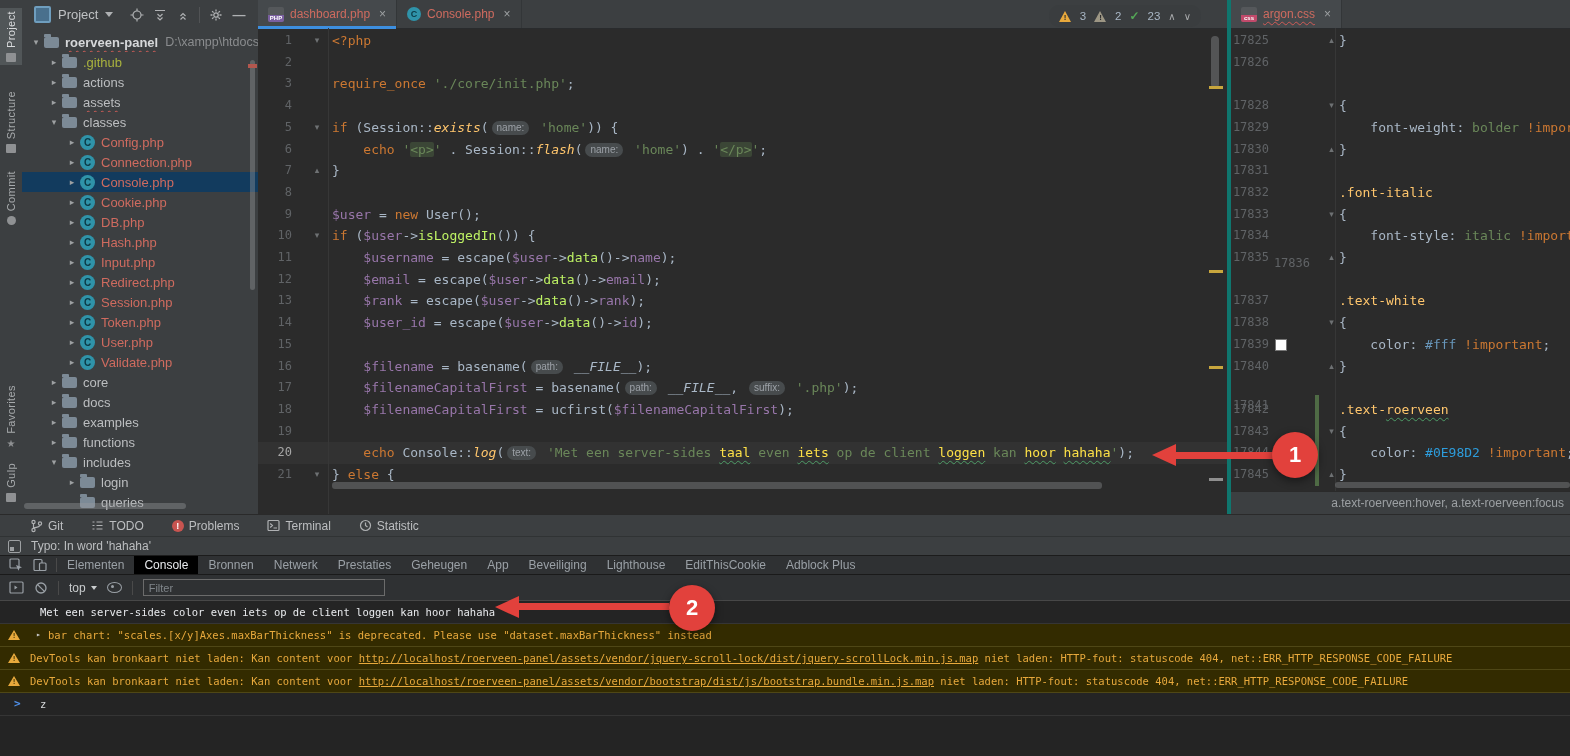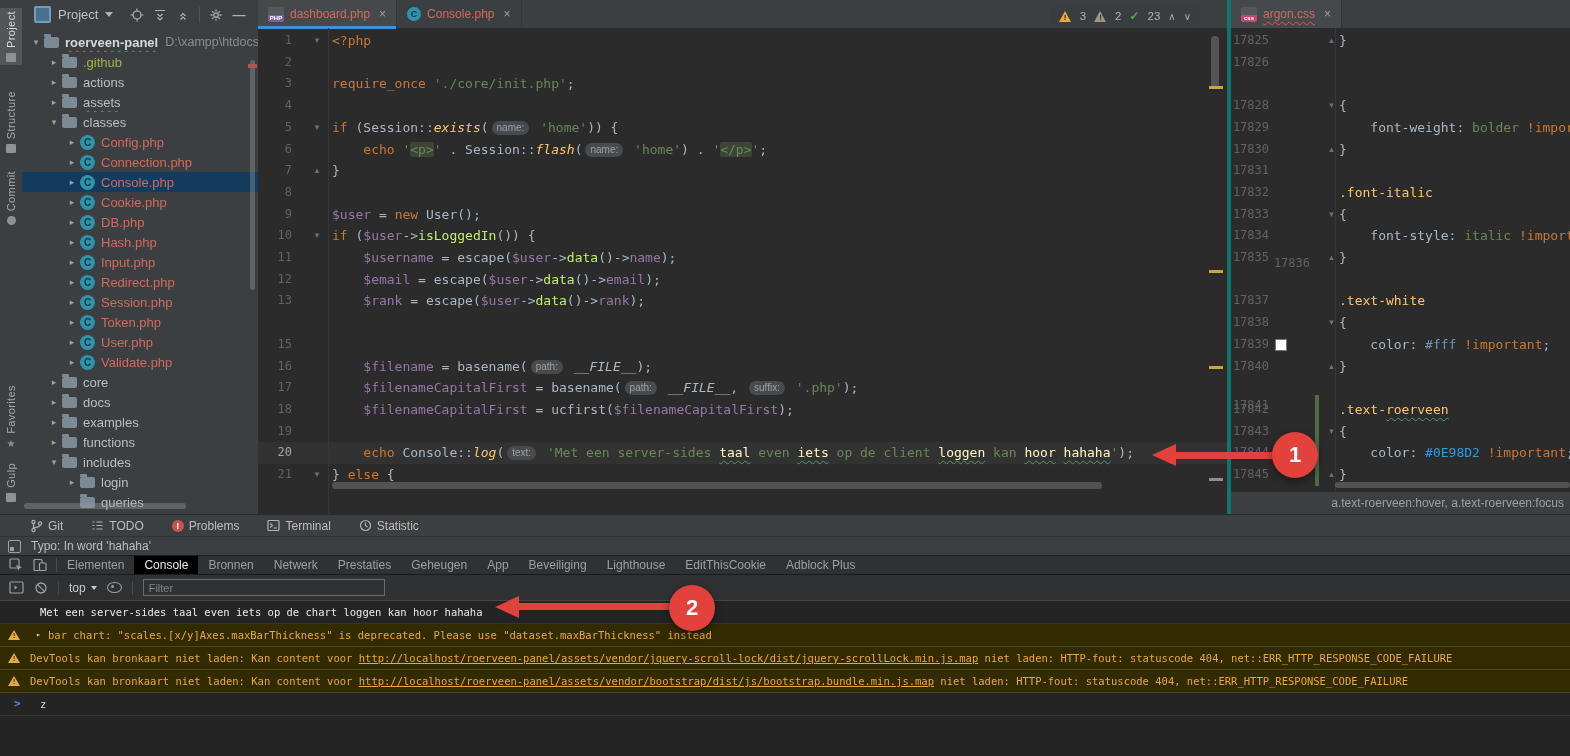--- a/index.html
+++ b/index.html
@@ -68,21 +68,21 @@
   .rcode{position:absolute;left:108px;top:0;font:13px/21.7px "DejaVu Sans Mono",monospace;white-space:pre}
   .rgreen{position:absolute;left:84px;top:0;width:4px;height:21.7px;background:#4F6B45}
   .rswatch{position:absolute;left:44px;top:5px;width:10px;height:10px;background:#FFFFFF;border:1px solid #777}
   .gutterline{position:absolute;top:28px;bottom:0;width:1px;background:#373737}
   
   .c-k{color:#CC7832}.c-s{color:#6A8759}.c-v{color:#9876AA}.c-f{color:#bef264}
   .c-fi{color:#FFC66D;font-style:italic}.c-t{color:#A9B7C6}.c-m{color:#A9B7C6;font-style:italic}
   .c-h{display:inline-block;background:#474B4D;color:#9CA1A7;border-radius:8px;padding:0 5px;margin:0 3px;
        font:10px/14px "Liberation Sans",sans-serif;vertical-align:1px}
   .c-j{color:#6A8759;background:#3B4636;border-radius:2px}
-  .c-w{color:#fef9c3;text-decoration:underline wavy #4E9C66 1px;text-underline-offset:3px}
+  .c-w{color:#fde047;text-decoration:underline wavy #4E9C66 1px;text-underline-offset:3px}
   .c-sel{color:#FFC66D}
   .c-selw{color:#FFC66D;text-decoration:underline wavy #4E9C66 1px;text-underline-offset:3px}
   .c-val{color:#6A8759}.c-imp{color:#CC7832}.c-hex{color:#6897BB}.c-hex2{color:#2D9CDB}
   
   .insp{position:absolute;top:5px;right:26px;height:22px;background:#3A3D3F;border-radius:10px;display:flex;
         align-items:center;gap:8px;padding:0 10px;font-size:11.5px;color:#A9B7C6;z-index:5}
   .wtri{position:relative;width:13px;height:11px;flex:none}
   .wtri i{position:absolute;left:0;top:0;width:0;height:0;border-left:6.5px solid transparent;
           border-right:6.5px solid transparent;border-bottom:11px solid #E8A93C}
   .wtri.gray i{border-bottom-color:#9C9684}
@@ -369,20 +369,21 @@
         <div class="eline" style="top: 67.1px;"><span class="lnum">4</span><span class="ecode"></span></div>
         <div class="eline" style="top: 88.8px;"><span class="lnum">5</span><span class="fold">▾</span><span class="ecode"><span class="c-k">if</span><span class="c-t"> (Session::</span><span class="c-fi">exists</span><span class="c-t">(</span><span class="c-h">name:</span><span class="c-t"> </span><span class="c-s">'home'</span><span class="c-t">)) {</span></span></div>
         <div class="eline" style="top: 110.5px;"><span class="lnum">6</span><span class="ecode"><span class="c-t">    </span><span class="c-k">echo</span><span class="c-t"> </span><span class="c-s">'</span><span class="c-j">&lt;p&gt;</span><span class="c-s">'</span><span class="c-t"> . Session::</span><span class="c-fi">flash</span><span class="c-t">(</span><span class="c-h">name:</span><span class="c-t"> </span><span class="c-s">'home'</span><span class="c-t">) . </span><span class="c-s">'</span><span class="c-j">&lt;/p&gt;</span><span class="c-s">'</span><span class="c-t">;</span></span></div>
         <div class="eline" style="top: 132.2px;"><span class="lnum">7</span><span class="fold">▴</span><span class="ecode"><span class="c-t">}</span></span></div>
         <div class="eline" style="top: 153.9px;"><span class="lnum">8</span><span class="ecode"></span></div>
         <div class="eline" style="top: 175.6px;"><span class="lnum">9</span><span class="ecode"><span class="c-v">$user</span><span class="c-t"> = </span><span class="c-k">new</span><span class="c-t"> User();</span></span></div>
         <div class="eline" style="top: 197.3px;"><span class="lnum">10</span><span class="fold">▾</span><span class="ecode"><span class="c-k">if</span><span class="c-t"> (</span><span class="c-v">$user</span><span class="c-t">-&gt;</span><span class="c-f">isL​oggedIn</span><span class="c-t">()) {</span></span></div>
         <div class="eline" style="top: 219px;"><span class="lnum">11</span><span class="ecode"><span class="c-t">    </span><span class="c-v">$username</span><span class="c-t"> = escape(</span><span class="c-v">$user</span><span class="c-t">-&gt;</span><span class="c-f">data</span><span class="c-t">()-&gt;</span><span class="c-v">name</span><span class="c-t">);</span></span></div>
         <div class="eline" style="top: 240.7px;"><span class="lnum">12</span><span class="ecode"><span class="c-t">    </span><span class="c-v">$email</span><span class="c-t"> = escape(</span><span class="c-v">$user</span><span class="c-t">-&gt;</span><span class="c-f">data</span><span class="c-t">()-&gt;</span><span class="c-v">email</span><span class="c-t">);</span></span></div>
         <div class="eline" style="top: 262.4px;"><span class="lnum">13</span><span class="ecode"><span class="c-t">    </span><span class="c-v">$rank</span><span class="c-t"> = escape(</span><span class="c-v">$user</span><span class="c-t">-&gt;</span><span class="c-f">data</span><span class="c-t">()-&gt;</span><span class="c-v">rank</span><span class="c-t">);</span></span></div>
+        <div class="eline" style="top: 284.1px;"><span class="lnum">14</span><span class="ecode"><span class="c-t">    </span><span class="c-v">$user_id</span><span class="c-t"> = escape(</span><span class="c-v">$user</span><span class="c-t">-&gt;</span><span class="c-f">data</span><span class="c-t">()-&gt;</span><span class="c-v">id</span><span class="c-t">);</span></span></div>
         <div class="eline" style="top: 305.8px;"><span class="lnum">15</span><span class="ecode"></span></div>
         <div class="eline" style="top: 327.5px;"><span class="lnum">16</span><span class="ecode"><span class="c-t">    </span><span class="c-v">$filename</span><span class="c-t"> = basename(</span><span class="c-h">path:</span><span class="c-t"> </span><span class="c-m">__FILE__</span><span class="c-t">);</span></span></div>
         <div class="eline" style="top: 349.2px;"><span class="lnum">17</span><span class="ecode"><span class="c-t">    </span><span class="c-v">$filenameCapitalFirst</span><span class="c-t"> = basename(</span><span class="c-h">path:</span><span class="c-t"> </span><span class="c-m">__FILE__</span><span class="c-t">, </span><span class="c-h">suffix:</span><span class="c-t"> </span><span class="c-s">'.php'</span><span class="c-t">);</span></span></div>
         <div class="eline" style="top: 370.9px;"><span class="lnum">18</span><span class="ecode"><span class="c-t">    </span><span class="c-v">$filenameCapitalFirst</span><span class="c-t"> = ucfirst(</span><span class="c-v">$filenameCapitalFirst</span><span class="c-t">);</span></span></div>
         <div class="eline" style="top: 392.6px;"><span class="lnum">19</span><span class="ecode"></span></div>
         <div class="eline cur" style="top: 414.3px;"><span class="lnum">20</span><span class="ecode"><span class="c-t">    </span><span class="c-k">echo</span><span class="c-t"> Console::</span><span class="c-fi">log</span><span class="c-t">(</span><span class="c-h">text:</span><span class="c-t"> </span><span class="c-s">'Met een server-sides </span><span class="c-w">taal</span><span class="c-s"> even </span><span class="c-w">iets</span><span class="c-s"> op de client </span><span class="c-w">loggen</span><span class="c-s"> kan </span><span class="c-w">hoor</span><span class="c-s"> </span><span class="c-w">hahaha</span><span class="c-s">'</span><span class="c-t">);</span></span></div>
         <div class="eline" style="top: 436px;"><span class="lnum">21</span><span class="fold">▾</span><span class="ecode"><span class="c-t">} </span><span class="c-k">else</span><span class="c-t"> {</span></span></div>
       </div>
     <div class="gutterline" style="left:70px"></div>
     <div class="ed-hsb"></div>
@@ -521,21 +522,21 @@
       <span class="dd">
         <span>top</span>
         <span class="caret"></span>
       </span>
       <span class="eye"></span>
       <span class="vsep"></span>
       <input class="dt-filter" placeholder="Filter" style="">
     </div>
     <div id="dtrows">
         <div class="dt-row">
-          <span class="txt" style="left: 40px;"><span>Met een server-sides taal even iets op de chart loggen kan hoor hahaha</span></span>
+          <span class="txt" style="left: 40px;"><span>Met een server-sides color even iets op de client loggen kan hoor hahaha</span></span>
         </div>
         <div class="dt-row warn">
           <span class="wt">
             <i></i>
             <b>!</b>
           </span>
           <span class="wcaret">▸</span>
           <span class="txt" style="left: 48px;"><span>bar chart: "scales.[x/y]Axes.maxBarThickness" is deprecated. Please use "dataset.maxBarThickness" instead</span></span>
         </div>
         <div class="dt-row warn">

